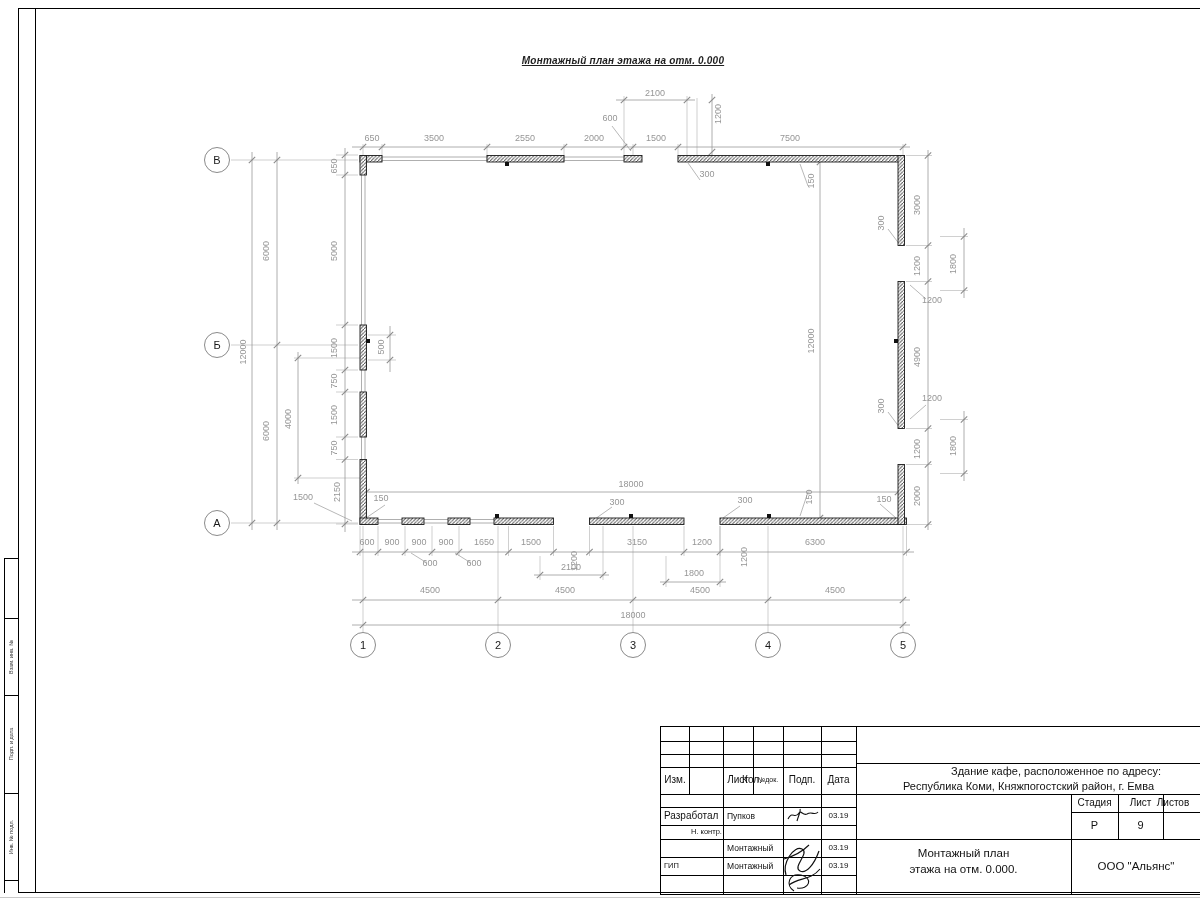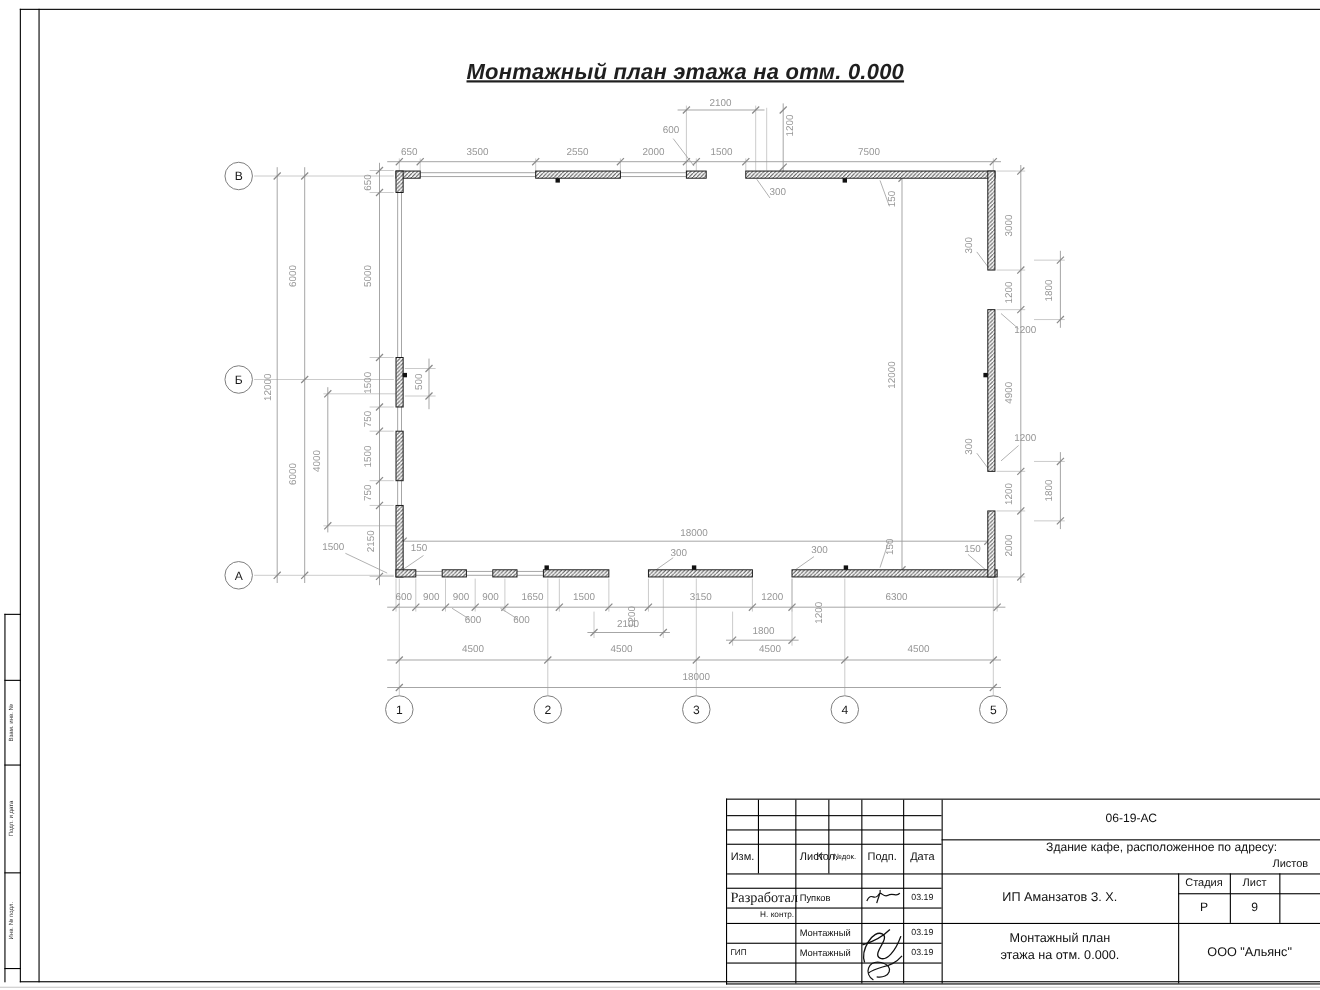--- a/index.html
+++ b/index.html
@@ -5,21 +5,21 @@
   html,body{margin:0;padding:0;}
   body{width:1200px;height:900px;position:relative;background:#fff;
        font-family:"Liberation Sans",sans-serif;overflow:hidden;color:#111;}
   .abs{position:absolute;}
   .hline{position:absolute;background:#000;height:1px;}
   .vline{position:absolute;background:#000;width:1px;}
   #plan-svg{position:absolute;left:0;top:0;pointer-events:none;}
   text.dim{font:9px "Liberation Sans",sans-serif;fill:#969696;text-anchor:middle;}
   text.axl{font:11px "Liberation Sans",sans-serif;fill:#1a1a1a;text-anchor:middle;}
   .sheet-title{position:absolute;left:323px;top:55px;width:600px;text-align:center;
-    font-size:20px;font-style:italic;font-weight:700;color:#1f1f1f;
+    font-size:10px;font-style:italic;font-weight:700;color:#1f1f1f;
     text-decoration:underline;letter-spacing:.2px;}
   
   .tb{position:absolute;left:660px;top:726px;width:540px;height:167px;
       border-top:1.6px solid #000;border-left:1.6px solid #000;border-bottom:1.6px solid #000;}
   .tb .cell{position:absolute;display:flex;align-items:center;justify-content:center;
       text-align:center;line-height:1.25;}
   .tb .lft{justify-content:flex-start;text-align:left;}
   
   .ss-cell{position:absolute;display:flex;align-items:center;justify-content:center;overflow:hidden;}
   .ss-cell span{transform:rotate(-90deg);white-space:nowrap;font-size:5.5px;color:#333;}
@@ -373,45 +373,44 @@
   <div class="vline" style="left:457px;top:67px;height:45px;"></div>
   <div class="vline" style="left:502px;top:67px;height:45px;"></div>
 
   <div class="cell" style="left:0;top:40px;width:28px;height:27px;font-size:10px;">Изм.</div>
   <div class="cell" style="left:28px;top:40px;width:34px;height:27px;font-size:10px;margin-left:46px;">Кол.</div>
   <div class="cell" style="left:62px;top:40px;width:30px;height:27px;font-size:10px;">Лист</div>
   <div class="cell" style="left:92px;top:40px;width:30px;height:27px;font-size:7px;">№док.</div>
   <div class="cell" style="left:122px;top:40px;width:38px;height:27px;font-size:10px;">Подп.</div>
   <div class="cell" style="left:160px;top:40px;width:35px;height:27px;font-size:10px;">Дата</div>
 
-  <div class="cell lft" style="left:3px;top:80px;width:58px;height:18px;font-size:13px;font-family:Liberation Serif, serif;">Разработал</div>
+  <div class="cell lft" style="left:3px;top:80px;width:58px;height:18px;font-size:10px;">Разработал</div>
   <div class="cell lft" style="left:66px;top:80px;width:55px;height:18px;font-size:8.5px;">Пупков</div>
   <div class="cell" style="left:160px;top:80px;width:35px;height:18px;font-size:8px;">03.19</div>
 
   <div class="cell lft" style="left:3px;top:96px;width:58px;height:18px;font-size:7.5px;margin-left:27px;">Н. контр.</div>
   <div class="cell lft" style="left:66px;top:112px;width:55px;height:18px;font-size:8.5px;">Монтажный</div>
   <div class="cell" style="left:160px;top:112px;width:35px;height:18px;font-size:8px;">03.19</div>
 
   <div class="cell lft" style="left:3px;top:130px;width:58px;height:18px;font-size:7.5px;">ГИП</div>
   <div class="cell lft" style="left:66px;top:130px;width:55px;height:18px;font-size:8.5px;">Монтажный</div>
   <div class="cell" style="left:160px;top:130px;width:35px;height:18px;font-size:8px;">03.19</div>
 
   <svg class="abs" style="left:124px;top:80px;" width="34" height="17" viewBox="0 0 34 17">
     <path d="M3 12 C7 3 10 13 14 6 C16 3 18 9 22 7 C27 4 30 9 33 5 M12 14 C14 7 16 4 15 2" fill="none" stroke="#111" stroke-width="1.1"></path>
   </svg>
   <svg class="abs" style="left:118px;top:110px;" width="44" height="56" viewBox="0 0 44 56">
     <path d="M7 38 C3 26 15 8 23 12 C31 16 13 30 21 34 C27 37 35 28 40 14" fill="none" stroke="#111" stroke-width="1.2"></path>
     <path d="M10 48 C20 40 31 44 41 32 M15 54 C6 48 10 36 22 38 C35 41 30 53 18 51 M5 22 C12 20 22 16 30 8" fill="none" stroke="#111" stroke-width="1.1"></path>
   </svg>
 
-  <div class="cell" style="left:195px;top:0;width:345px;height:36px;font-size:11px;">06-19-АС</div>
   <div class="cell" style="left:195px;top:37px;width:400px;height:16px;font-size:11px;">Здание кафе, расположенное по адресу:</div>
-  <div class="cell" style="left:195px;top:67px;width:215px;height:45px;font-size:11.5px;">ИП Аманзатов З. Х.</div>
+  <div class="cell" style="left:195px;top:52px;width:345px;height:16px;font-size:11px;">Республика Коми, Княжпогостский район, г. Емва</div>
   <div class="cell" style="left:410px;top:67px;width:47px;height:18px;font-size:10px;">Стадия</div>
   <div class="cell" style="left:457px;top:67px;width:45px;height:18px;font-size:10px;">Лист</div>
-  <div class="cell" style="left:502px;top:50px;width:20px;height:18px;font-size:10px;">Листов</div>
+  <div class="cell" style="left:502px;top:67px;width:20px;height:18px;font-size:10px;">Листов</div>
   <div class="cell" style="left:410px;top:85px;width:47px;height:27px;font-size:11px;">Р</div>
   <div class="cell" style="left:457px;top:85px;width:45px;height:27px;font-size:11px;">9</div>
   <div class="cell" style="left:502px;top:85px;width:38px;height:27px;font-size:11px;"></div>
   <div class="cell" style="left:195px;top:116px;width:215px;height:20px;font-size:11.5px;">Монтажный план</div>
   <div class="cell" style="left:195px;top:132px;width:215px;height:20px;font-size:11.5px;text-align:right;">этажа на отм. 0.000.</div>
   <div class="cell" style="left:410px;top:112px;width:130px;height:55px;font-size:11.5px;">ООО "Альянс"</div>
 </div>
 
 </body></html>

